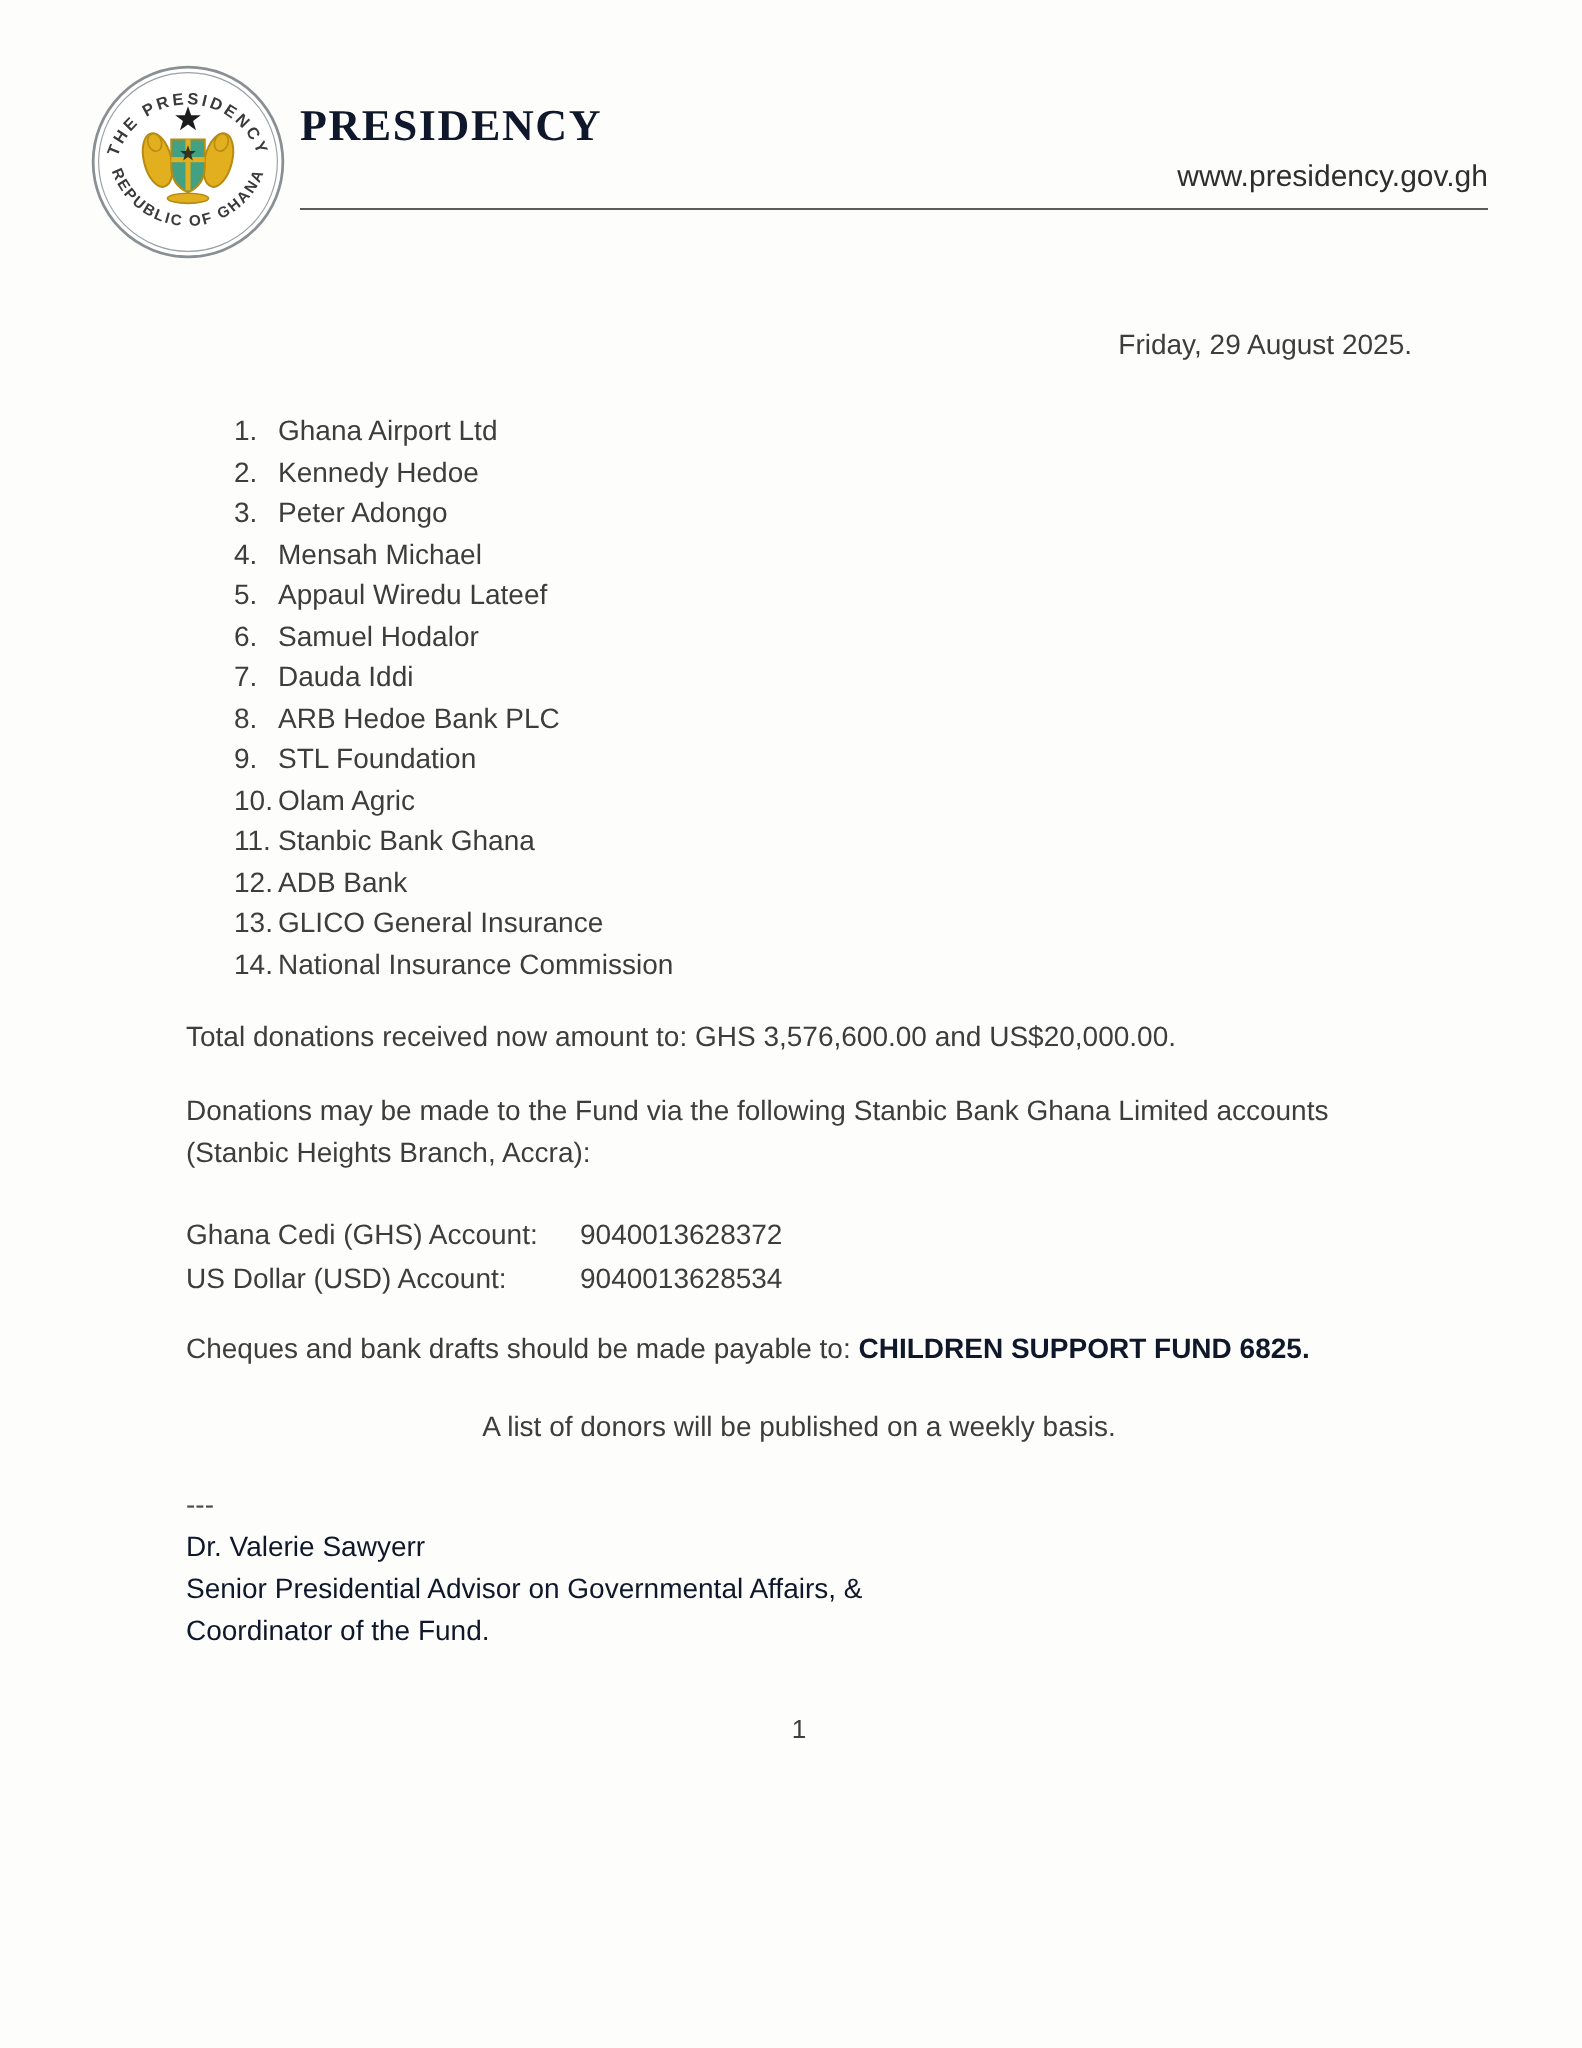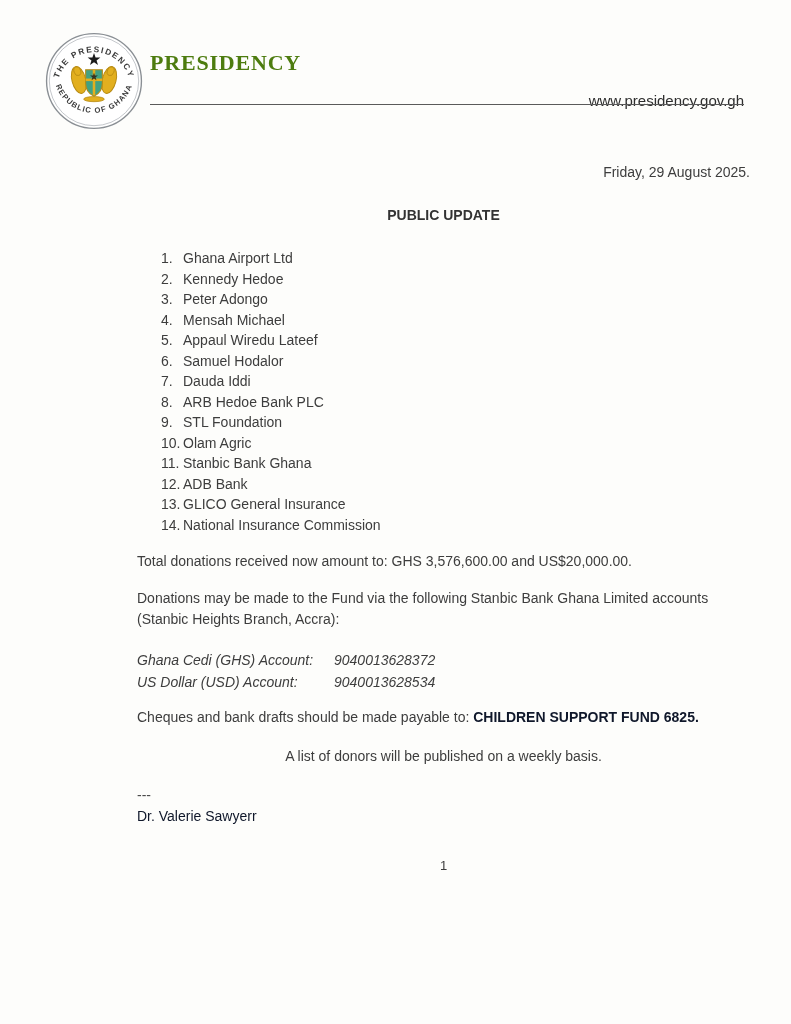--- a/index.html
+++ b/index.html
@@ -26,47 +26,46 @@
   }
   .org-block {
     position: absolute;
     left: 150px;
     top: 50px;
     font-family: "Liberation Serif", serif;
     font-weight: 700;
     font-size: 22px;
     line-height: 25px;
     letter-spacing: 0.8px;
-    color: #4d7c0f;
+    color: #0f172a;
   }
   .site-url {
     position: absolute;
     right: 47px;
-    top: 92px;
+    top: 80px;
     font-size: 15px;
     color: #2e2e2e;
   }
   .head-rule {
     position: absolute;
     left: 150px;
     top: 104px;
     width: 594px;
     height: 0;
     border-top: 1.6px solid #5a5a5a;
   }
 
   
   .content {
     position: absolute;
     left: 93px;
     top: 150px;
     width: 613px;
     font-size: 14px;
     line-height: 21px;
-    margin-left: 44px;
   }
   .date-line {
     margin-top: 12px;
     text-align: right;
   }
   .doc-title {
     margin-top: 22px;
     text-align: center;
     font-weight: 700;
     color: #333333;
@@ -83,21 +82,21 @@
     display: flex;
   }
   .donor-num {
     flex: 0 0 22px;
   }
 
   .total-line { margin-top: 16px; }
   .accounts-intro { margin-top: 16px; }
 
   .accounts { margin-top: 19px; }
-  .account-row { display: flex; line-height: 22px; font-style: italic; }
+  .account-row { display: flex; line-height: 22px; }
   .account-label { flex: 0 0 197px; }
 
   .cheques-line { margin-top: 14px; }
   .bold { font-weight: 700; color: #0f172a; }
 
   .weekly-line { margin-top: 18px; text-align: center; }
   .sep-line { margin-top: 18px; color: #4c4c4c; }
 
   .signature { font-weight: 400; color: #0f172a; }
 
@@ -147,21 +146,20 @@
 
     <div class="site-url">www.presidency.gov.gh</div>
     <div class="head-rule"></div>
   </div>
 
   <div class="content">
 
     <p class="date-line">Friday, 29 August 2025.</p>
 
     <div class="doc-title">
-      <div>PUBLIC UPDATE</div>
     </div>
 
 
     <ol class="donor-list">
 
         <li>
           <span class="donor-num">1.</span>
           <span>Ghana Airport Ltd</span>
         </li>
 
@@ -249,17 +247,19 @@
       </div>
 
     <p class="cheques-line"><span>Cheques and bank drafts should be made payable to: </span><span class="bold">CHILDREN SUPPORT FUND 6825.</span></p>
 
     <p class="weekly-line">A list of donors will be published on a weekly basis.</p>
 
     <p class="sep-line">---</p>
 
     <div class="signature">
       <div>Dr. Valerie Sawyerr</div>
+      <div>Senior Presidential Advisor on Governmental Affairs, &amp;</div>
+      <div>Coordinator of the Fund.</div>
     </div>
 
     <p class="page-number">1</p>
   </div>
 </div>
 
 </body></html>

